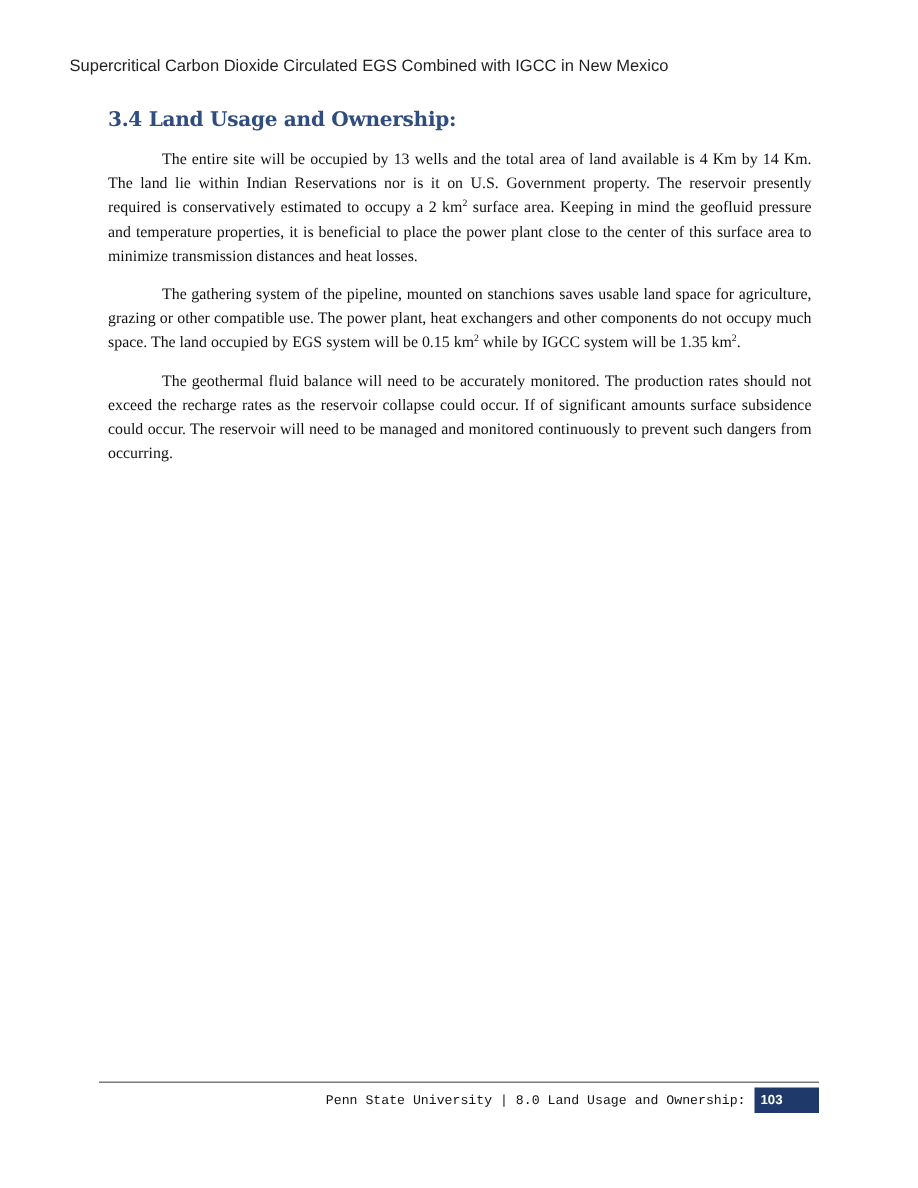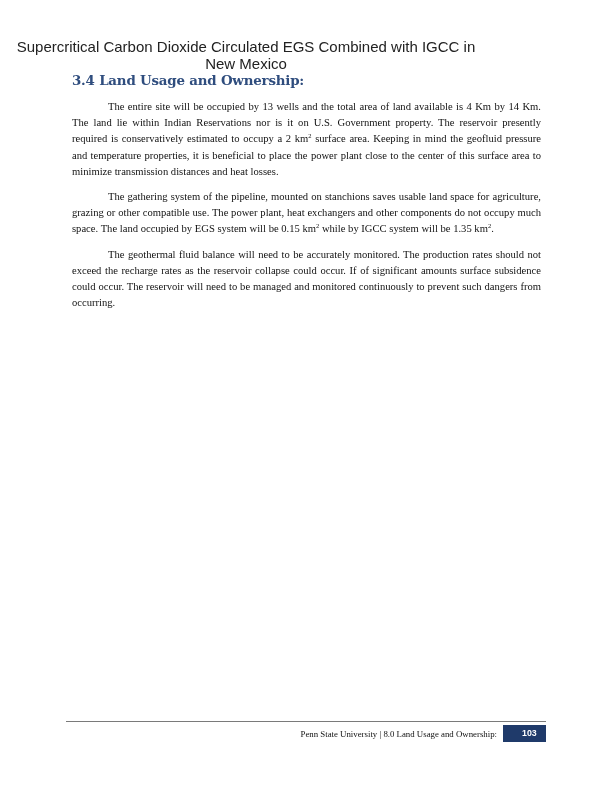--- a/index.html
+++ b/index.html
@@ -1,19 +1,19 @@
 <!DOCTYPE html>
 <html><head>
 <meta charset="utf-8">
 <style>
   html, body { margin: 0; padding: 0; background: #ffffff; }
   body { width: 612px; height: 792px; position: relative; overflow: hidden; }
   .running-header {
     position: absolute; top: 38px; left: 0; width: 492px; text-align: center;
-    font-family: "Liberation Sans", sans-serif; font-size: 15px; color: #222;
+    font-family: "Liberation Sans", sans-serif; font-size: 11px; color: #222;
   }
   .section-title {
     position: absolute; top: 72px; left: 72px;
     font-family: "DejaVu Serif", serif; font-weight: bold; font-size: 13.4px;
     color: #2f4d7e; letter-spacing: -0.2px; margin: 0;
   }
   .body { position: absolute; top: 99px; left: 72px; width: 469px; }
   .para {
     font-family: "Liberation Serif", serif; font-size: 10.6px; line-height: 16.2px;
     color: #111; text-align: justify; text-indent: 36px; margin: 0 0 9px 0;
@@ -21,27 +21,27 @@
   sup { font-size: 6.5px; line-height: 0; vertical-align: 4px; }
   .footer-rule {
     position: absolute; top: 721px; left: 66px; width: 480px; height: 0;
     border-top: 1px solid #7a7a7a;
   }
   .footer {
     position: absolute; top: 725px; left: 66px; width: 480px; height: 17px;
     display: flex; justify-content: flex-end; align-items: center;
   }
   .footer-text {
-    font-family: Liberation Serif, serif; font-size: 8.8px; color: #111;
+    font-family: Liberation Mono, monospace; font-size: 8.8px; color: #111;
     margin-right: 6px;
   }
   .page-number {
     background: #1f3a6a; color: #ffffff; font-family: "Liberation Sans", sans-serif;
     font-weight: bold; font-size: 8.8px; width: 43px; height: 17px; line-height: 17px;
-    padding-left: 19px; box-sizing: border-box;
+    padding-left: 4px; box-sizing: border-box;
   }
 </style>
 </head>
 <body>
 
 <div class="running-header">Supercritical Carbon Dioxide Circulated EGS Combined with IGCC in New Mexico</div>
 
 <h1 class="section-title">3.4 Land Usage and Ownership:</h1>
 
 <div class="body">

